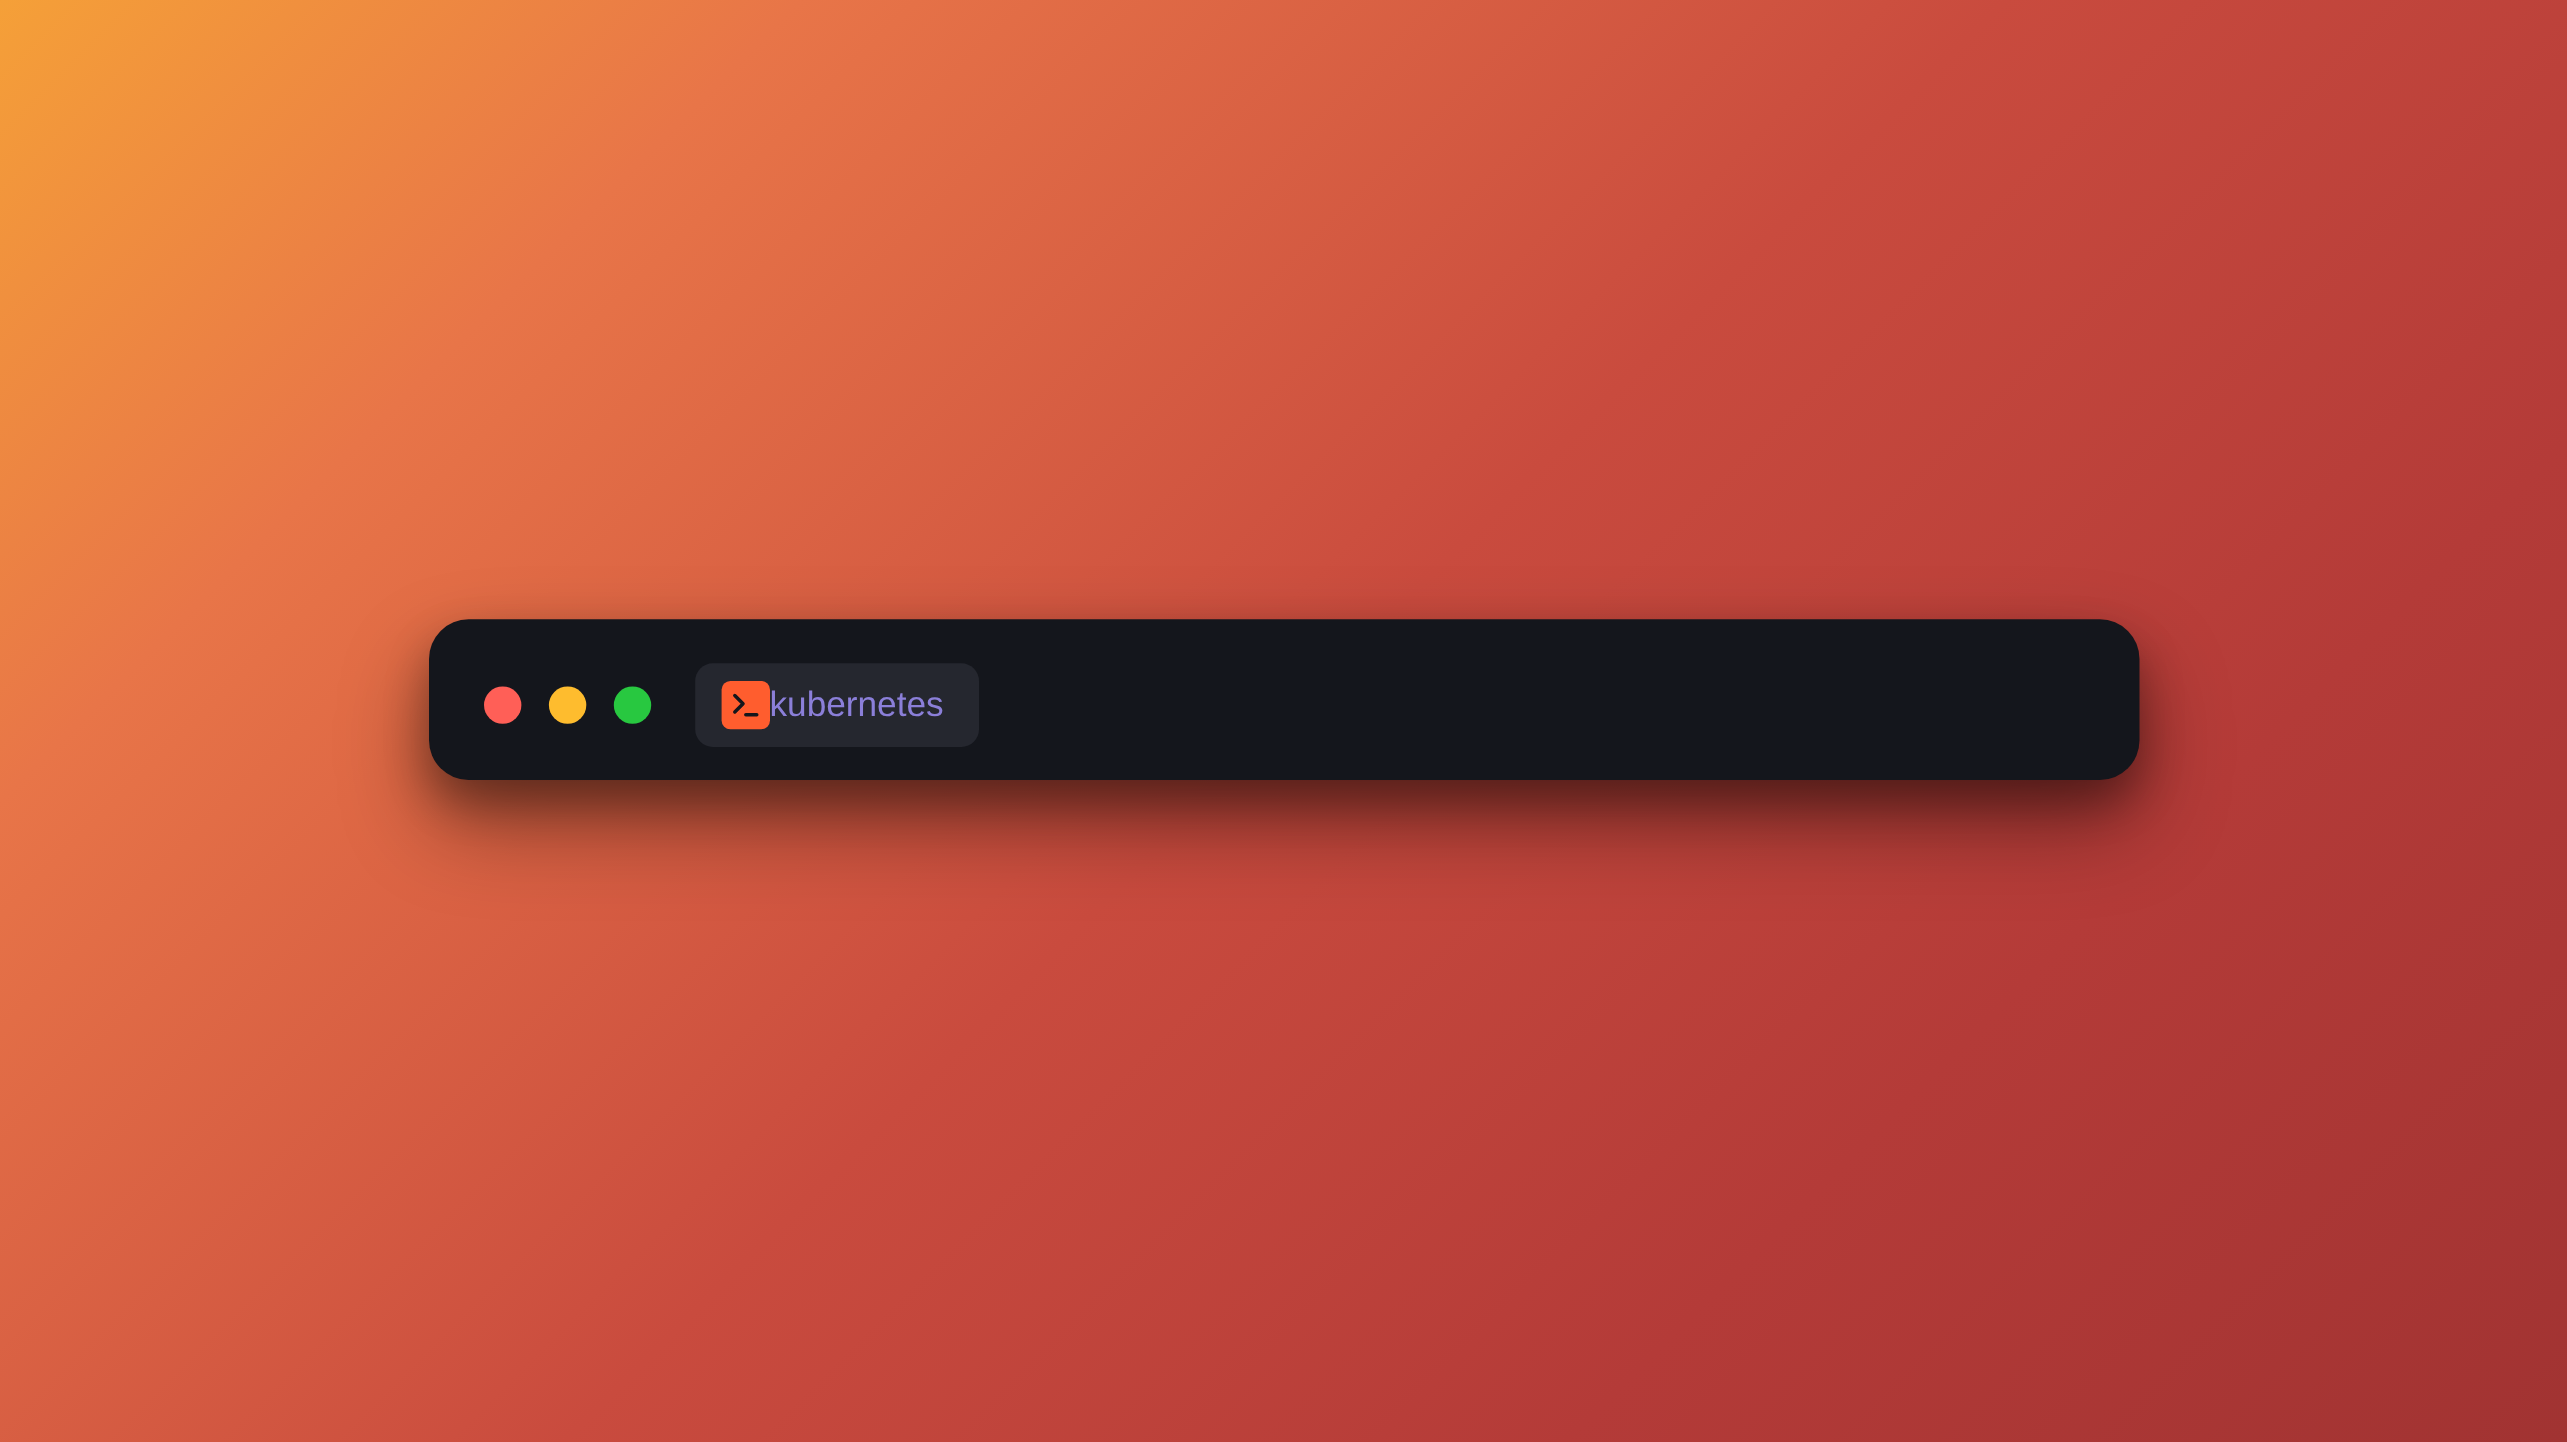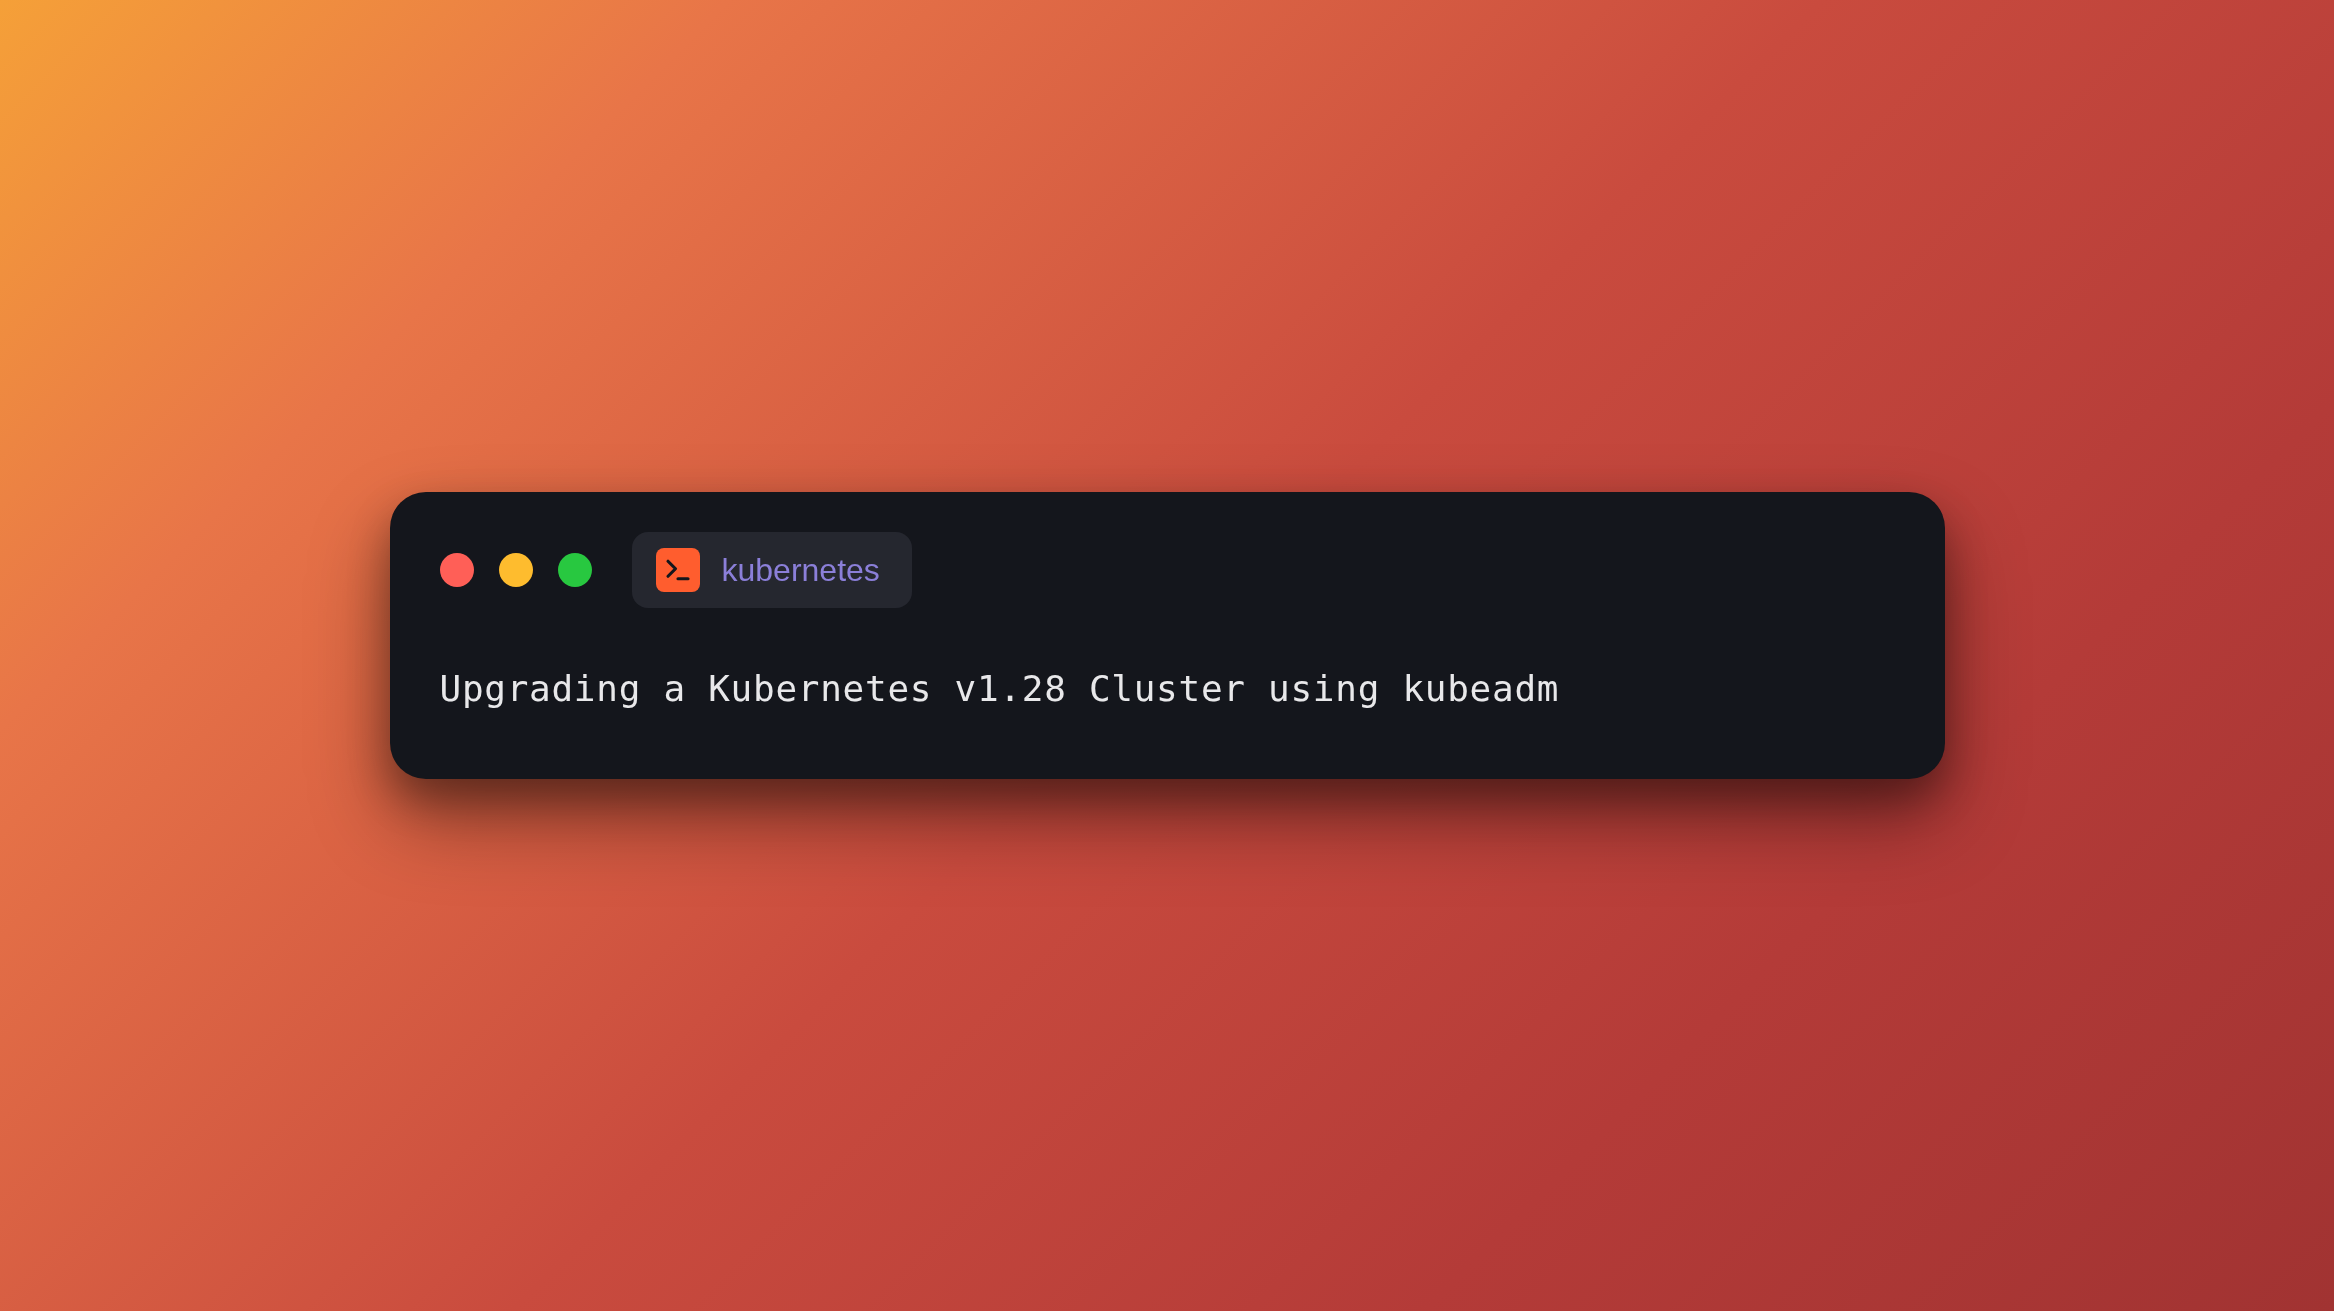--- a/index.html
+++ b/index.html
@@ -58,21 +58,20 @@
     .traffic-light.green {
       background: #28c840;
     }
     
     .tab {
       display: flex;
       align-items: center;
       background: #25272f;
       border-radius: 16px;
       padding: 16px 32px 16px 24px;
-      gap: 22px;
     }
     
     .terminal-icon {
       width: 44px;
       height: 44px;
       background: #ff5d2e;
       border-radius: 8px;
       display: flex;
       align-items: center;
       justify-content: center;
@@ -116,16 +115,13 @@
     <div class="tab">
       <div class="terminal-icon">
         <svg viewBox="0 0 24 24" fill="none" stroke="#14161c" stroke-width="2.5" stroke-linecap="round" stroke-linejoin="round">
           <polyline points="4 17 10 11 4 5"></polyline>
           <line x1="12" y1="19" x2="20" y2="19"></line>
         </svg>
       </div>
       <span class="tab-label">kubernetes</span>
     </div>
   </div>
-  <div class="terminal-body">
-    <div class="terminal-text">Upgrading a Kubernetes v1.28 Cluster using kubeadm</div>
-  </div>
 </div>
 
 </body></html>

